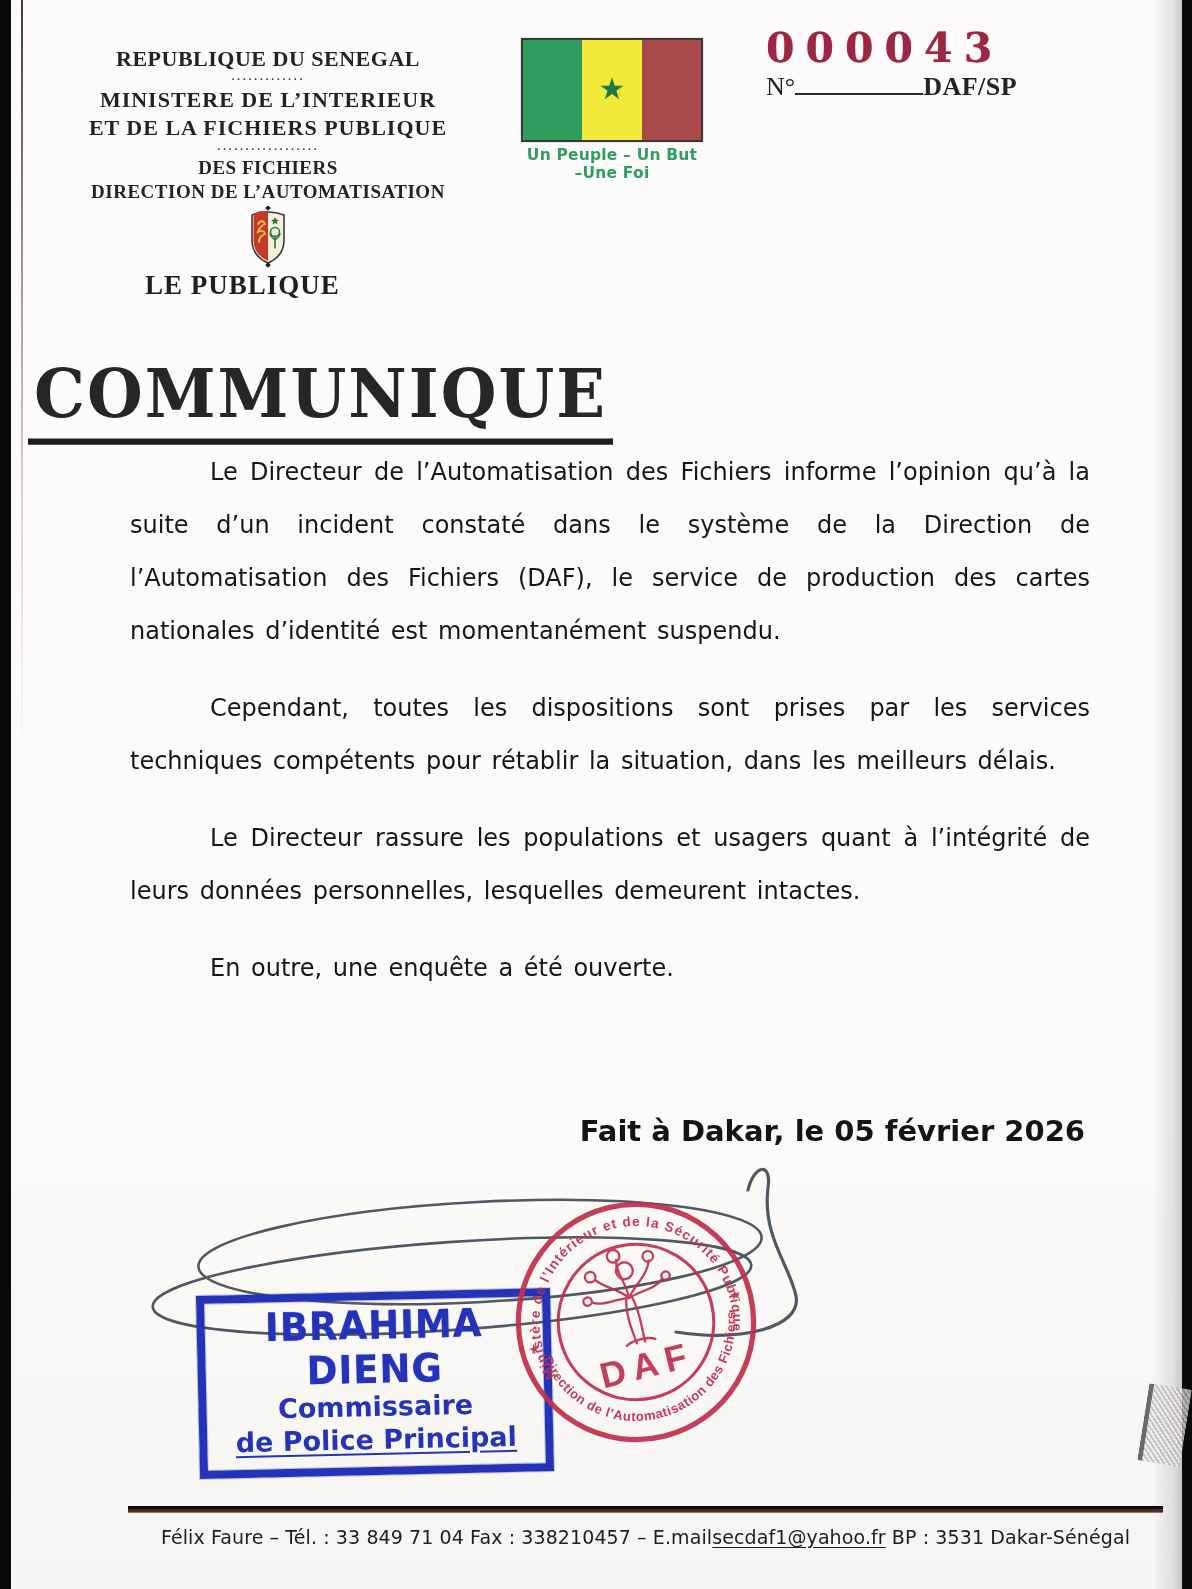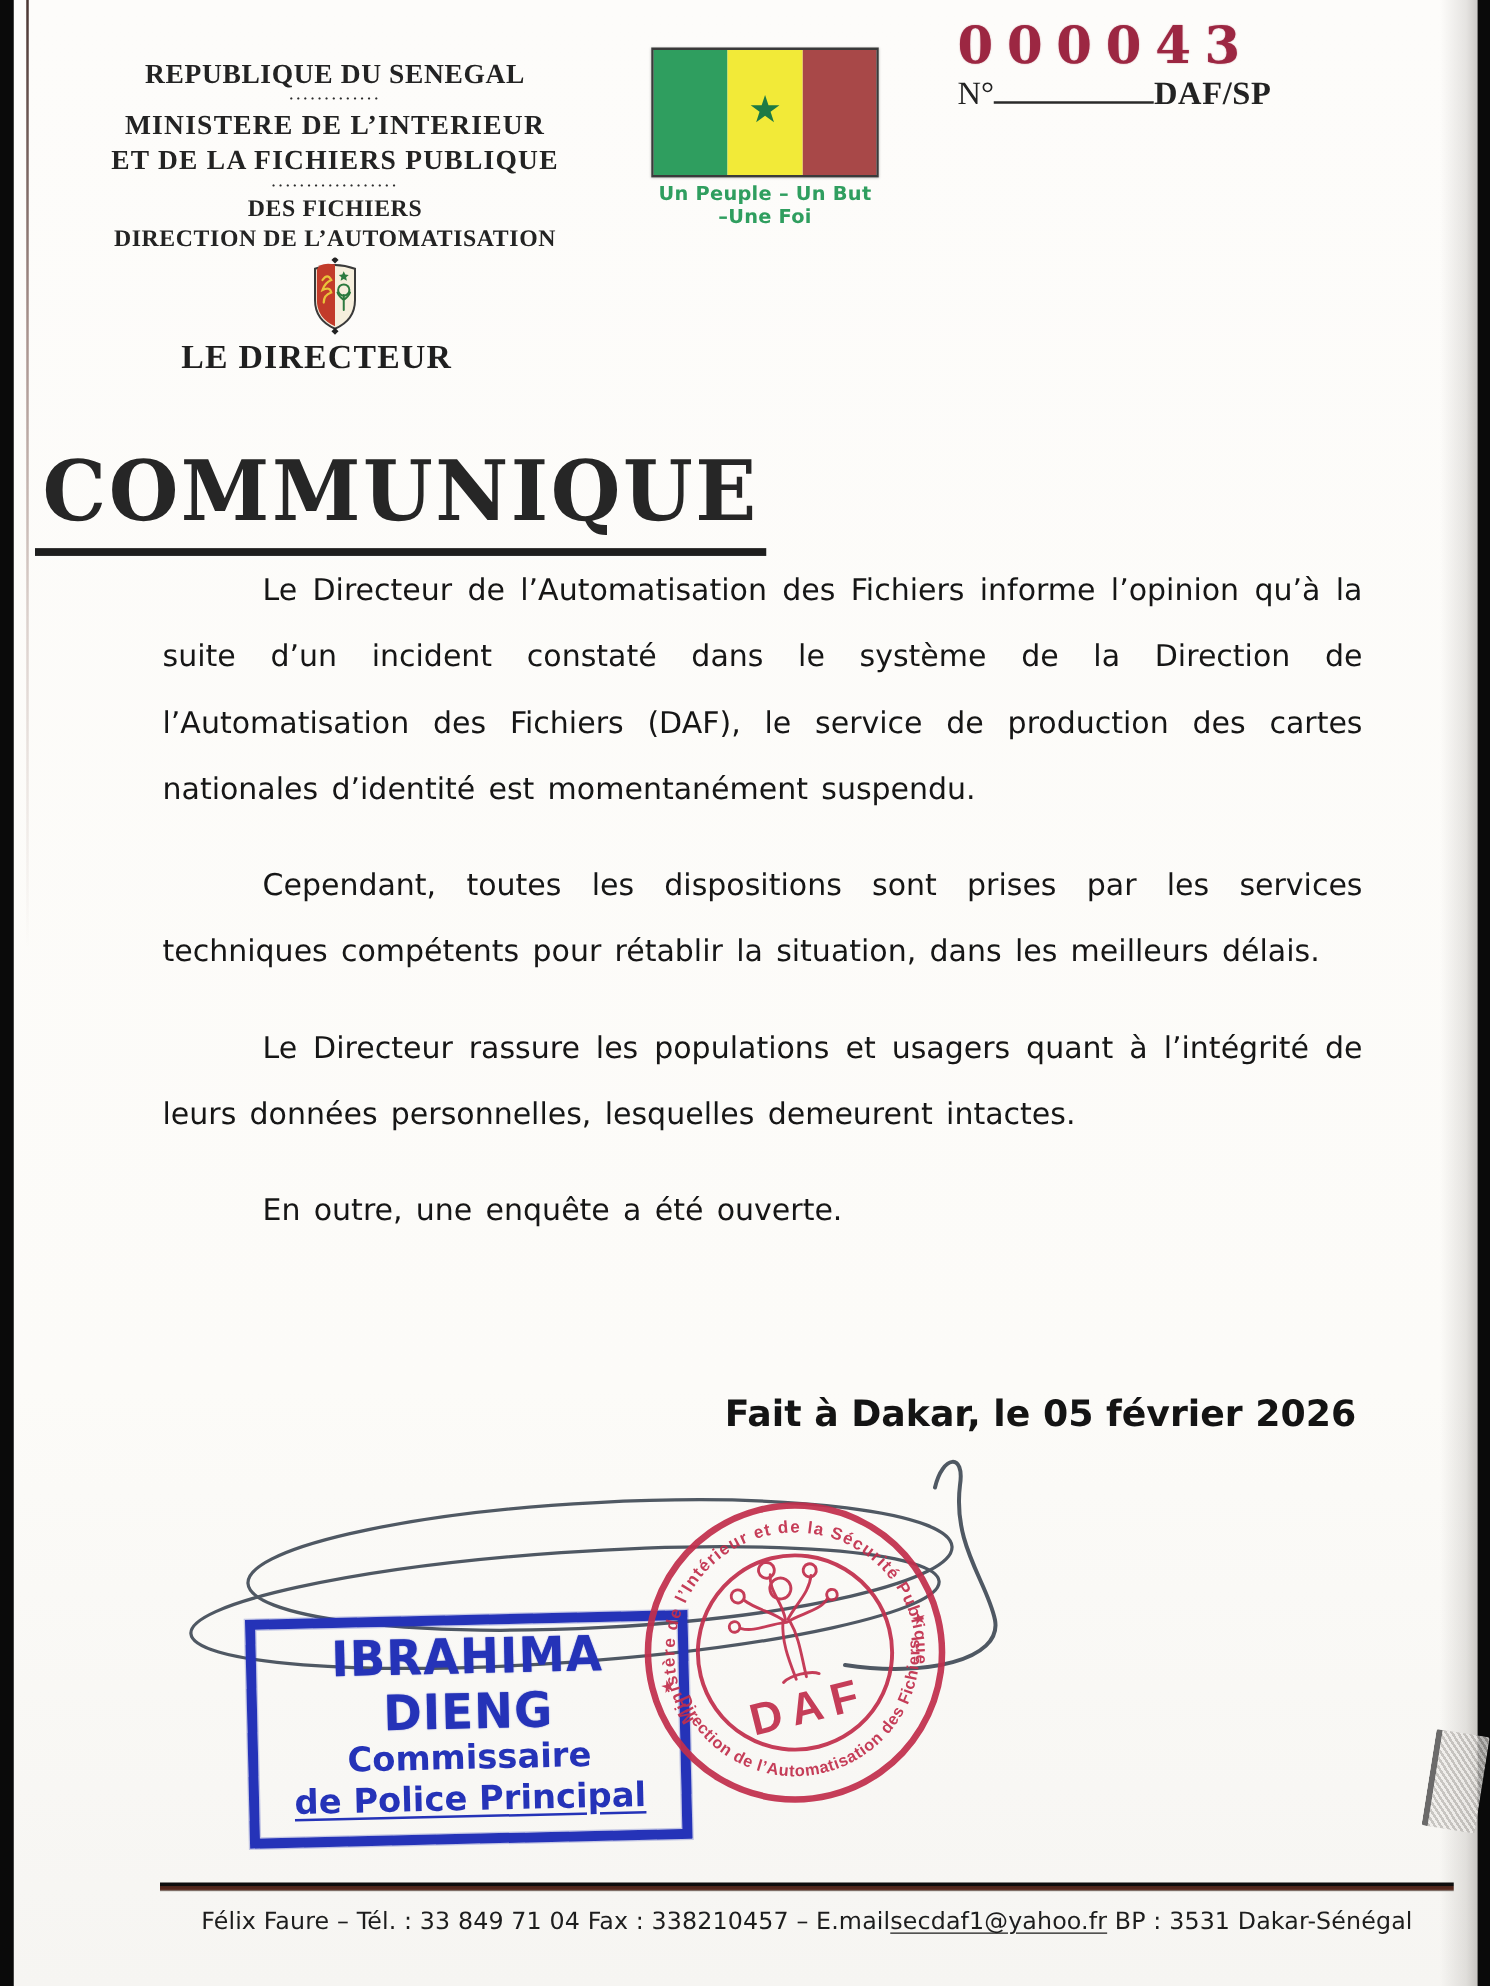--- a/index.html
+++ b/index.html
@@ -35,21 +35,21 @@
   .flag{position:relative;width:178px;height:100px;border:2px solid #3a3a3a;display:flex;box-shadow:0 0 2px rgba(0,0,0,.25);}
   .flag .g{flex:1;background:#2f9e5f;}
   .flag .y{flex:1;background:#f2ea38;position:relative;}
   .flag .r{flex:1;background:#a84848;}
   .flag .star{position:absolute;left:50%;top:50%;transform:translate(-50%,-54%);
     color:#1d7a45;font-size:30px;line-height:30px;}
   .motto{margin-top:4px;font-size:15.5px;font-weight:bold;color:#2f9e5f;letter-spacing:0.2px;}
   
   .refblock{position:absolute;left:766px;top:14px;}
   .stampnum{font-family:"DejaVu Serif",serif;font-weight:bold;font-size:41px;
-    color:#9c2742;letter-spacing:11px;text-shadow:0 0 1px rgba(156,39,66,.7);line-height:44px;}
+    color:#9c2742;letter-spacing:11px;text-shadow:0 0 1px rgba(156,39,66,.7);line-height:44px;margin-top:12px;}
   .refline{font-family:"Liberation Serif","DejaVu Serif",serif;font-size:26px;color:#232323;margin-top:1px;}
   .refline .blank{display:inline-block;width:128px;border-bottom:2px solid #2a2a2a;height:22px;}
   .refline .suffix{font-weight:bold;letter-spacing:0.5px;}
   
   .title{position:absolute;left:0;top:356px;width:100%;text-align:left;padding-left:28px;}
   .title span{display:inline-block;font-family:"DejaVu Serif","Liberation Serif",serif;
     font-weight:bold;font-size:64px;letter-spacing:2px;color:#262626;
     border-bottom:6px solid #1e1e1e;padding:0 6px 6px 6px;transform:scaleY(1.04);}
   
   .bodytext{position:absolute;left:130px;top:446px;width:960px;
@@ -110,21 +110,21 @@
         <path d="M23,5.5 Q10,3.5 8.5,10 L8.5,34 Q8.5,48.5 23,55 Z" fill="#c23b2a"></path>
         <path d="M13,18 q4,-6 7,0 q-5,2 -7,8 q6,-3 7,2 q-6,2 -6,8" fill="none" stroke="#e9c23a" stroke-width="1.8" stroke-linecap="round"></path>
         <path d="M30,30 l0,12 M30,34 q-4,-3 -5,-6 M30,34 q4,-3 5,-6" fill="none" stroke="#2c7a3f" stroke-width="1.6" stroke-linecap="round"></path>
         <circle cx="30" cy="26" r="4.5" fill="none" stroke="#2c7a3f" stroke-width="1.6"></circle>
         <path d="M30,11 l1.2,2.6 2.8,0.3 -2.1,1.9 0.6,2.8 -2.5,-1.5 -2.5,1.5 0.6,-2.8 -2.1,-1.9 2.8,-0.3 Z" fill="#2c7a3f"></path>
         <rect x="21" y="57" width="4" height="4" fill="#222" transform="rotate(45 23 59)"></rect>
       </svg>
     </div>
   </div>
 
-  <div class="director">LE DIRECTEUR</div>
+  <div class="director">LE PUBLIQUE</div>
 
   <div class="flagwrap">
     <div class="flag">
       <div class="g"></div>
       <div class="y">
         <span class="star">★</span>
       </div>
       <div class="r"></div>
     </div>
     <div class="motto">Un Peuple – Un But –Une Foi</div>

